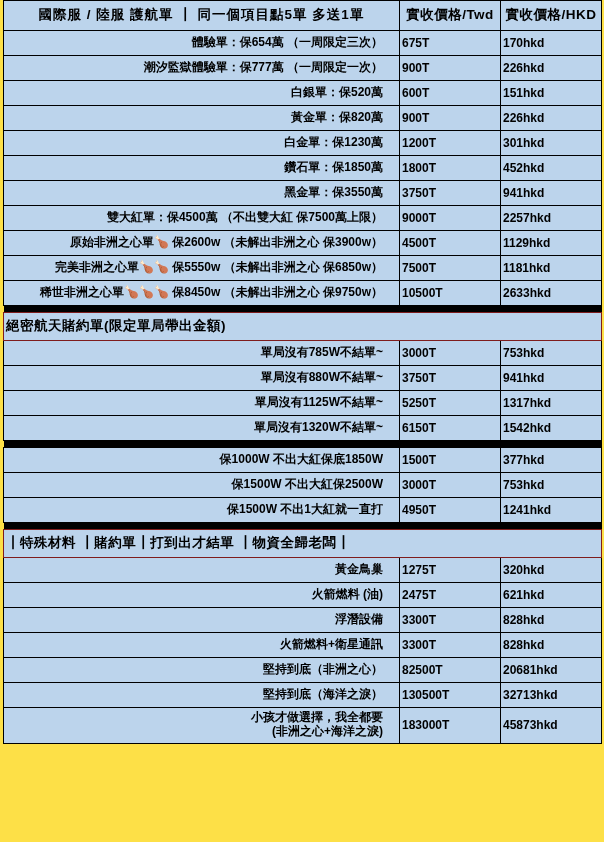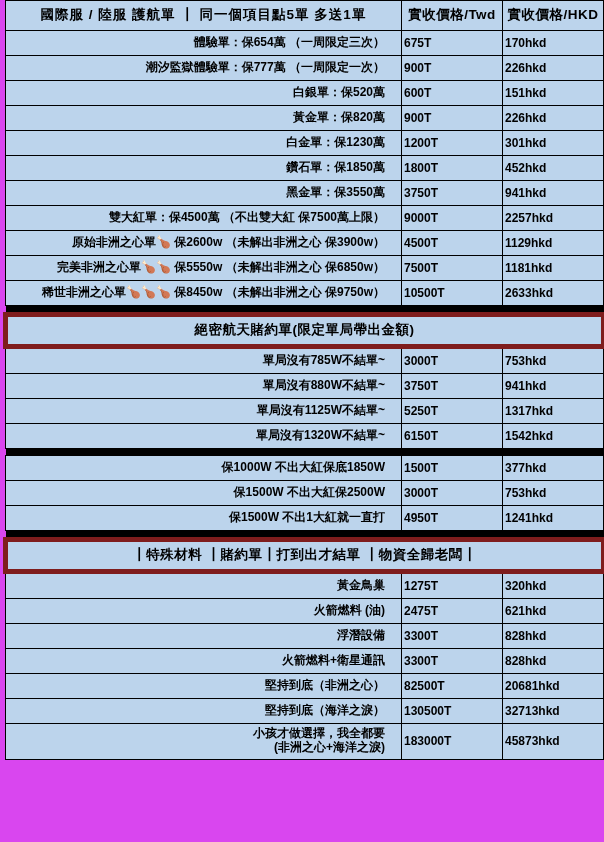--- a/index.html
+++ b/index.html
@@ -10,21 +10,21 @@
   body {
     width: 604px;
     height: 842px;
     font-family: "Liberation Sans", sans-serif;
     color: #000;
     overflow: hidden;
   }
   .sheet {
     width: 604px;
     height: 842px;
-    background: #d946ef;
+    background: #fde047;
     box-sizing: border-box;
     padding: 0 3px 0 3px;
   }
   table {
     border-collapse: collapse;
     width: 598px;
     table-layout: fixed;
   }
   col.c1 { width: 396px; }
   col.c2 { width: 101px; }
@@ -58,22 +58,21 @@
   tr.data-row td.twd,
   tr.data-row td.hkd {
     text-align: left;
   }
 
   tr.section-row td {
     background: #bcd4ec;
     color: #000;
     font-size: 13.5px;
     font-weight: bold;
-    text-align: center;
-    border: 5px solid #7f1d1d;
+    border: 1px solid #7f1d1d;
     padding: 4px 2px 5px 2px;
     letter-spacing: 0.5px;
   }
 
   tr.spacer-row td {
     background: #000;
     border: none;
     height: 6px;
     padding: 0;
     font-size: 0;

